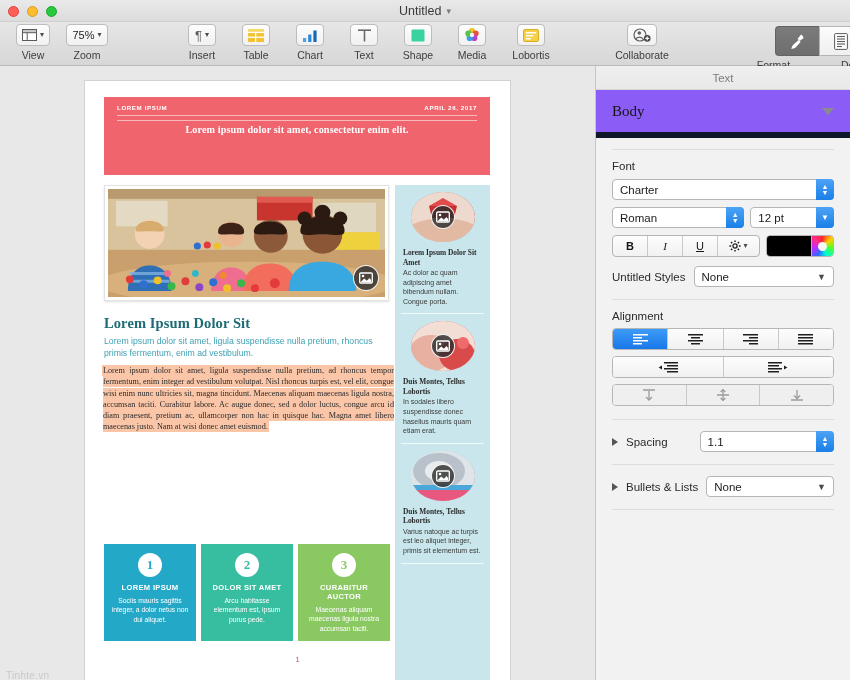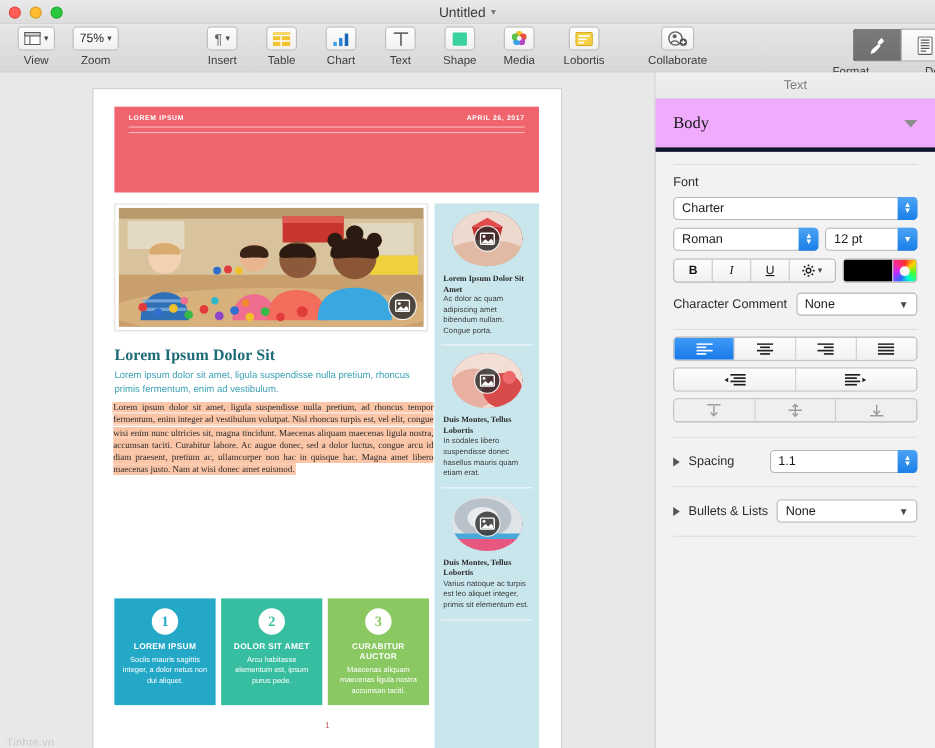--- a/index.html
+++ b/index.html
@@ -164,21 +164,21 @@
     position: absolute; top: 66px; left: 595px; width: 255px; height: 614px;
     background: #f2f2f2; border-left: 1px solid #c6c6c6;
   }
   .insp-head {
     height: 24px; display: flex; align-items: center; justify-content: center;
     font-size: 11.5px; color: #7c7c7c;
     background: linear-gradient(to bottom,#efefef,#e9e9e9);
     border-bottom: 1px solid #d4d4d4;
   }
   .style-bar {
-    height: 48px; background: #f0abfc; border-bottom: 4px solid #0f172a;
+    height: 48px; background: #8b5cf6; border-bottom: 6px solid #0f172a;
     display: flex; align-items: center; justify-content: space-between;
     padding: 0 16px;
   }
   .style-name { font-family: "Liberation Serif", serif; font-size: 15px; color: #141414; }
   .tri-down { width: 0; height: 0; border-left: 6px solid transparent;
               border-right: 6px solid transparent; border-top: 7px solid #8c8c8c; }
 
   .seg3 {
     margin: 12px 16px 0; height: 21px; display: flex;
     border: 1px solid #b6b6b6; border-radius: 4px; overflow: hidden;
@@ -385,21 +385,21 @@
               <rect x="2.8" y="3" width="10.4" height="1.5" fill="#fff"></rect>
               <rect x="2.8" y="6" width="7.6" height="1.5" fill="#fff"></rect>
               <rect x="2.8" y="9" width="5" height="1.5" fill="#fff"></rect>
             </svg>
           </span>
         </div>
         <div class="lbl">Lobortis</div>
       </div>
     </div>
 
-    <div class="tgroup" style="left:580px;">
+    <div class="tgroup" style="left:606px;">
       <div class="titem" style="width:72px;">
         <div class="btn">
           <span>
             <svg width="18" height="14" viewBox="0 0 18 14">
               <circle cx="7" cy="7" r="6" fill="none" stroke="#5f5f5f" stroke-width="1.2"></circle>
               <circle cx="6.3" cy="5" r="1.8" fill="#5f5f5f"></circle>
               <path d="M2.6 11.6a4.2 4.2 0 0 1 7.6 0" fill="none" stroke="#5f5f5f" stroke-width="1.2"></path>
               <circle cx="14.2" cy="10.4" r="3.3" fill="#4a4a4a"></circle>
               <line x1="14.2" y1="8.5" x2="14.2" y2="12.3" stroke="#fff" stroke-width="1.2"></line>
               <line x1="12.3" y1="10.4" x2="16.1" y2="10.4" stroke="#fff" stroke-width="1.2"></line>
@@ -447,20 +447,21 @@
 
     <div class="page">
 
       <div class="nl-header">
         <div class="nl-meta">
           <span>LOREM IPSUM</span>
           <span>APRIL 26, 2017</span>
         </div>
         <div class="nl-rule"></div>
         <div class="nl-rule"></div>
+        <div class="nl-sub">Lorem ipsum dolor sit amet, consectetur enim elit.</div>
       </div>
 
       <div class="photo-wrap">
         <div class="photo">
           <svg width="100%" height="100%" viewBox="0 0 279 110" preserveAspectRatio="none">
             <rect width="279" height="110" fill="#cbb38c"></rect>
             <rect x="0" y="0" width="279" height="62" fill="#d8c39c"></rect>
             <rect x="0" y="0" width="279" height="10" fill="#b99a6e"></rect>
             <rect x="8" y="12" width="52" height="26" fill="#e8e2d2" opacity=".75"></rect>
             <rect x="150" y="8" width="56" height="24" fill="#c8352f"></rect>
@@ -677,29 +678,30 @@
       </div>
       <div class="colorwell">
         <div class="swatch"></div>
         <div class="wheel">
             <i></i>
           </div>
       </div>
     </div>
 
     <div class="labeled">
-      <div class="ltxt">Character Comment</div>
+      <div class="ltxt">Untitled Styles</div>
       <div class="field" style="flex:1;">
         <span>None</span>
         <span class="popup-chev">▼</span>
       </div>
     </div>
 
     <div class="hr" style="margin-top:12px;"></div>
 
+    <div class="sect-label">Alignment</div>
 
     <div class="alignrow">
       <div class="on">
         <svg width="15" height="11" viewBox="0 0 15 11">
           <g fill="#fff">
               <rect x="0" y="0" width="15" height="1.5"></rect>
               <rect x="0" y="3" width="9" height="1.5"></rect>
           <rect x="0" y="6" width="15" height="1.5"></rect>
               <rect x="0" y="9" width="9" height="1.5"></rect>
             </g>

